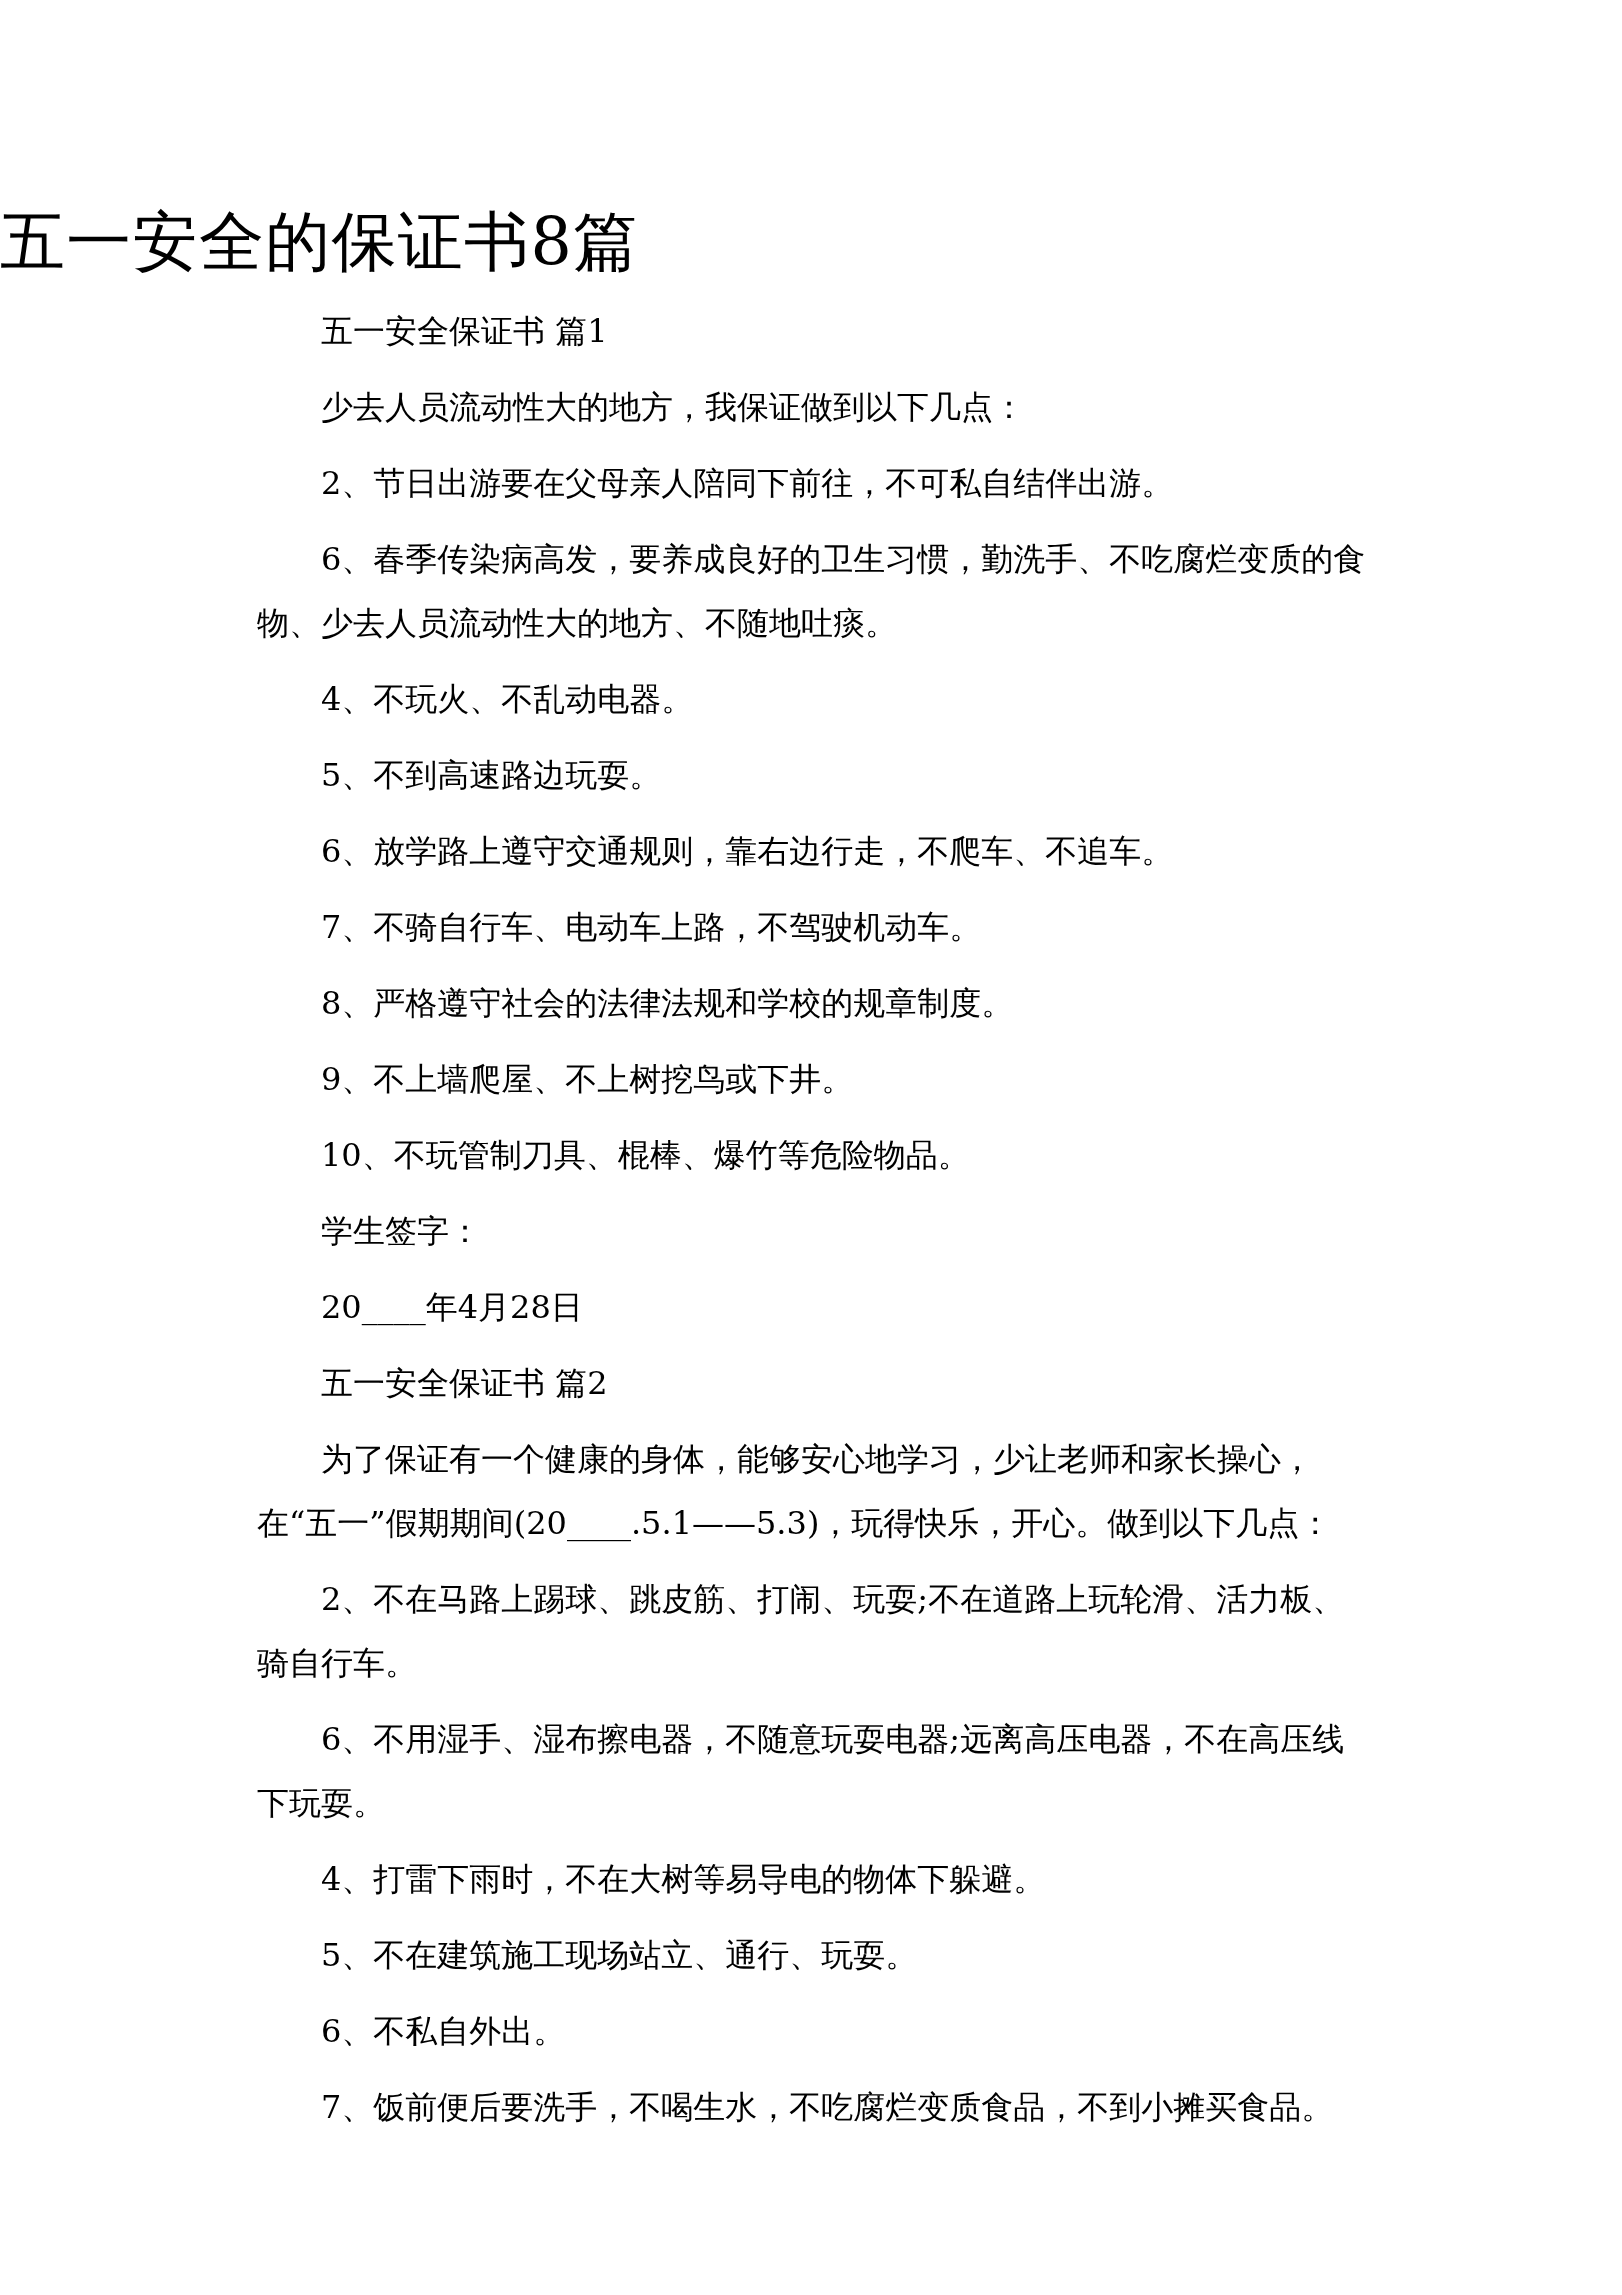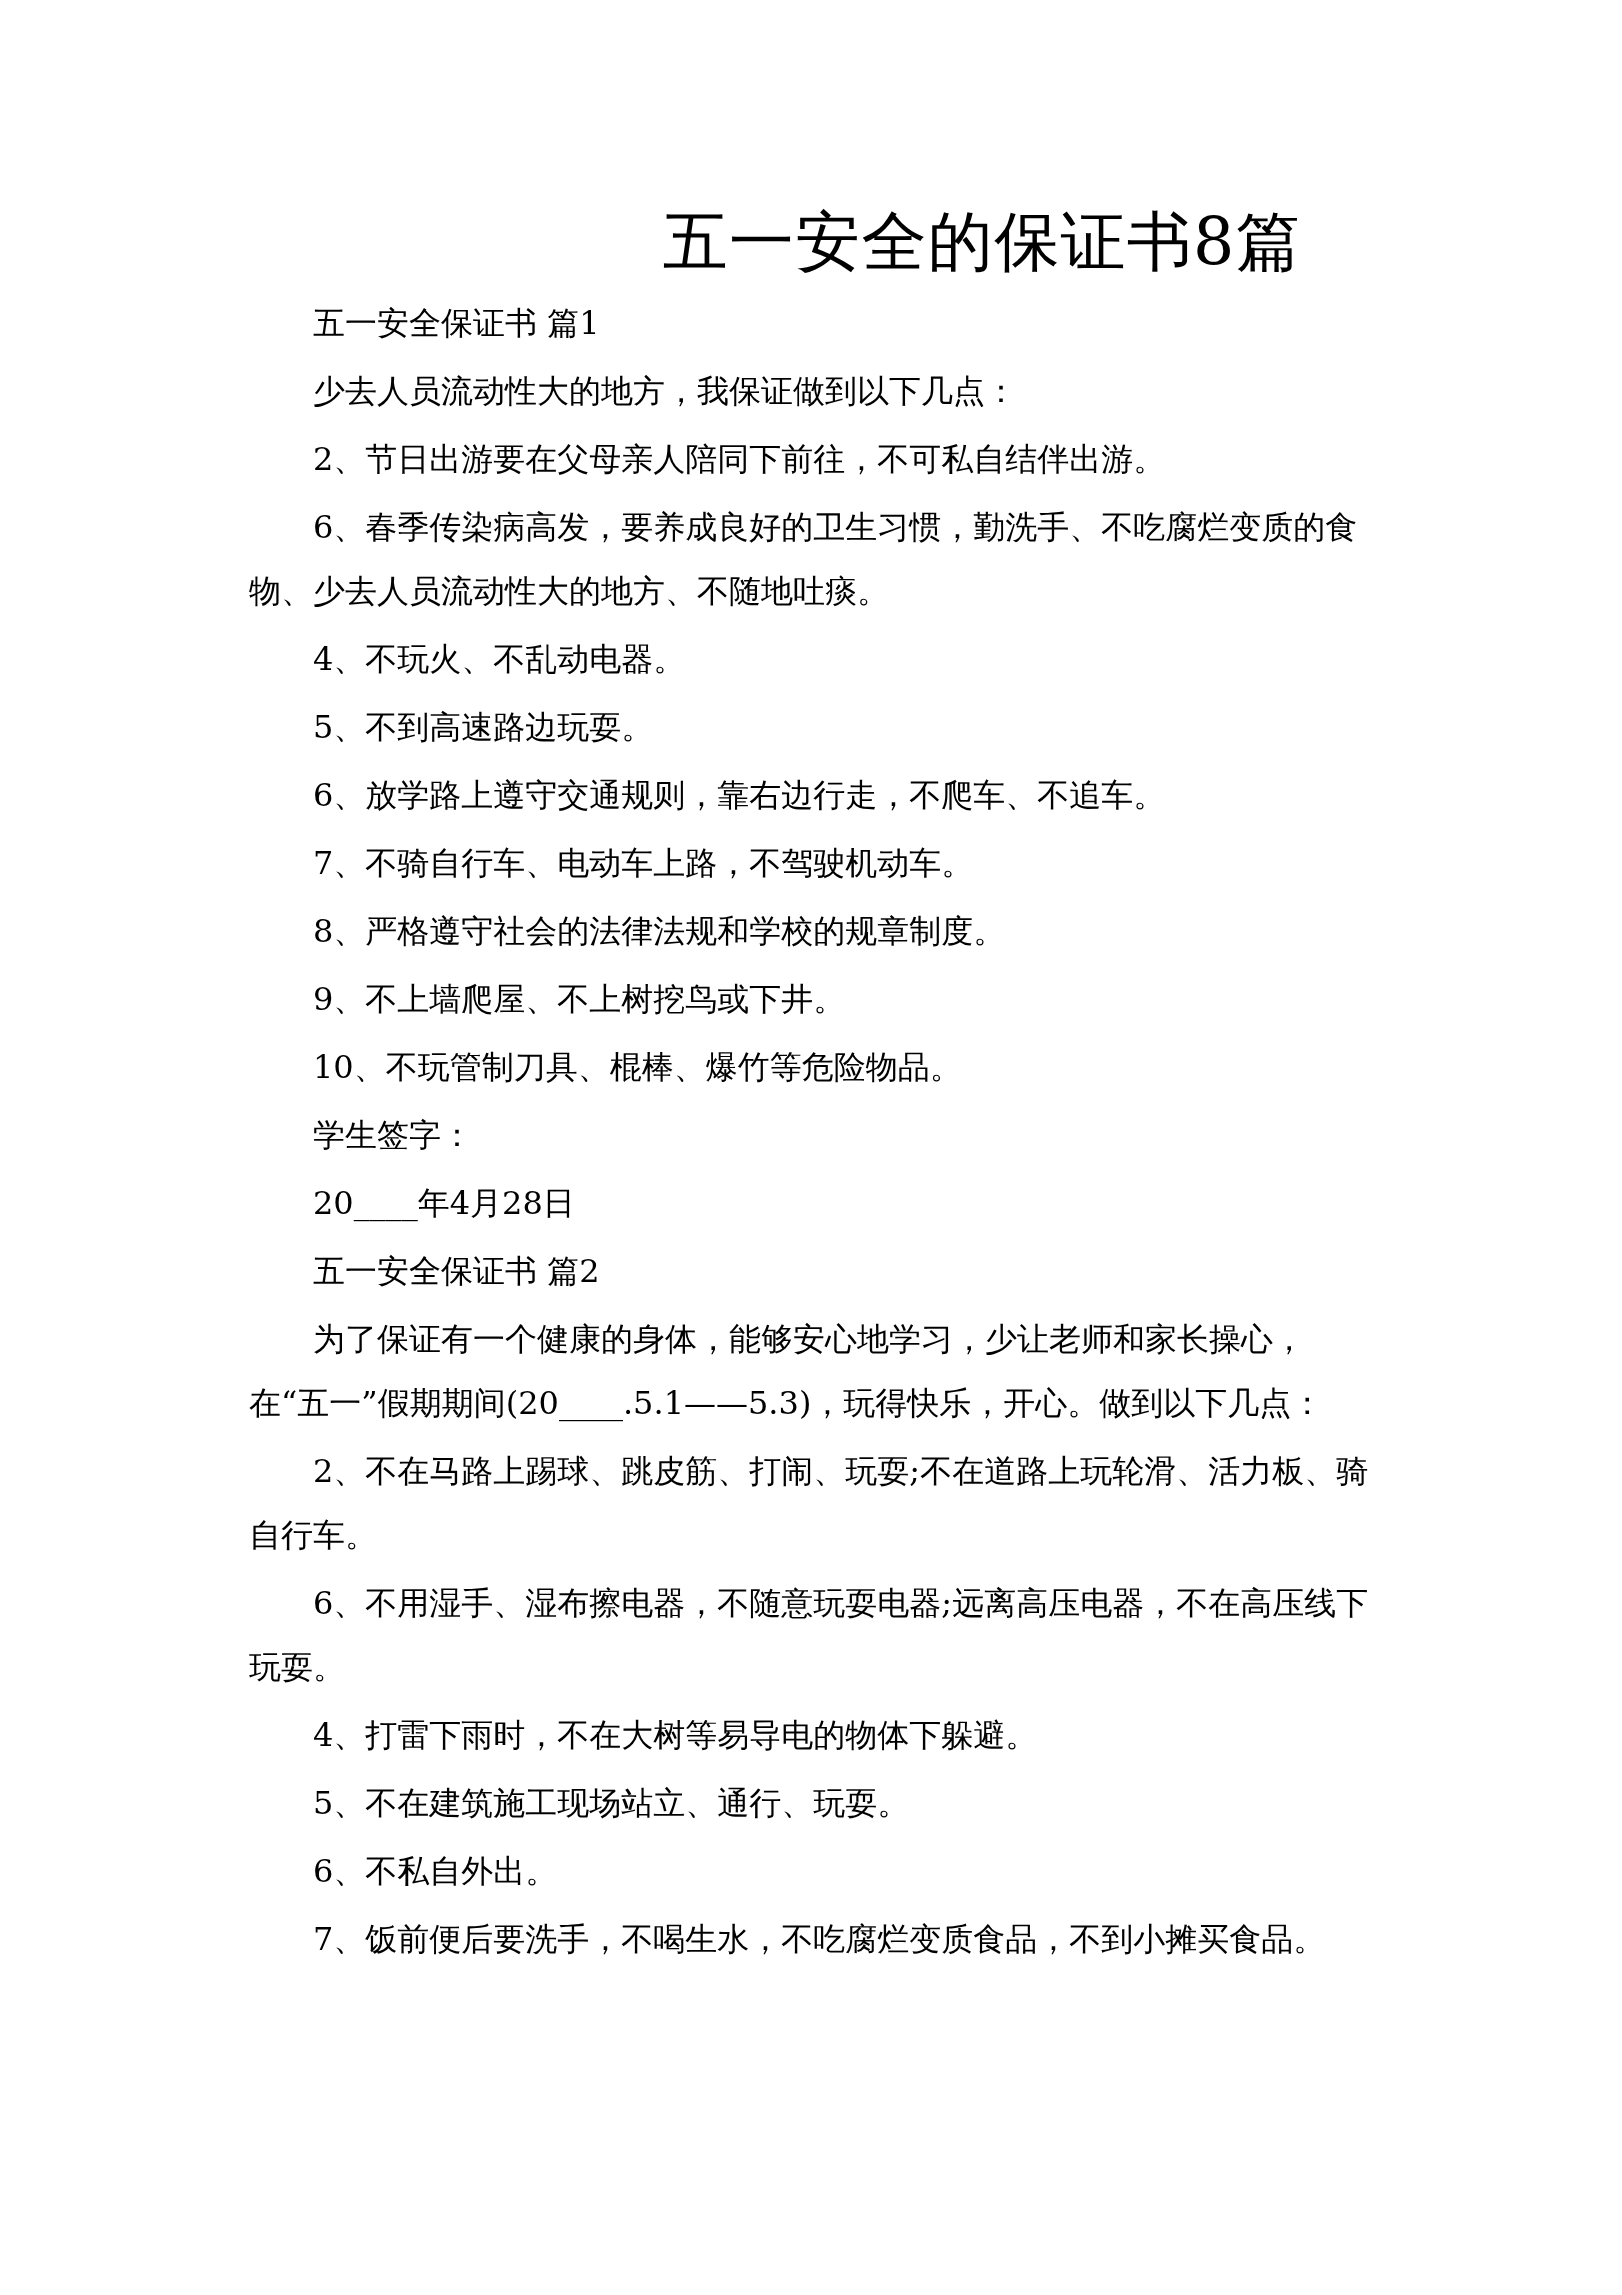--- a/index.html
+++ b/index.html
@@ -21,36 +21,36 @@
       top: 0;
       width: 1623px;
       height: 2295px;
       background: #ffffff;
     }
     .title {
       position: absolute;
       left: 0;
       top: 196px;
       width: 1302px;
-      text-align: right;
+      text-align: left;
       font-size: 65px;
       line-height: 92px;
       letter-spacing: 1.3px;
       font-family: "DejaVu Serif", "Liberation Serif", serif;
     }
     .body-text {
       position: absolute;
       left: 245px;
       top: 287px;
       width: 1135px;
     }
     .p {
       font-size: 32px;
       line-height: 64px;
-      margin: 4px;
+      margin: 12px;
       white-space: normal;
       word-break: break-all;
     }
     .indent {
       text-indent: 64px;
     }
   </style>
 </head>
 <body>
 

